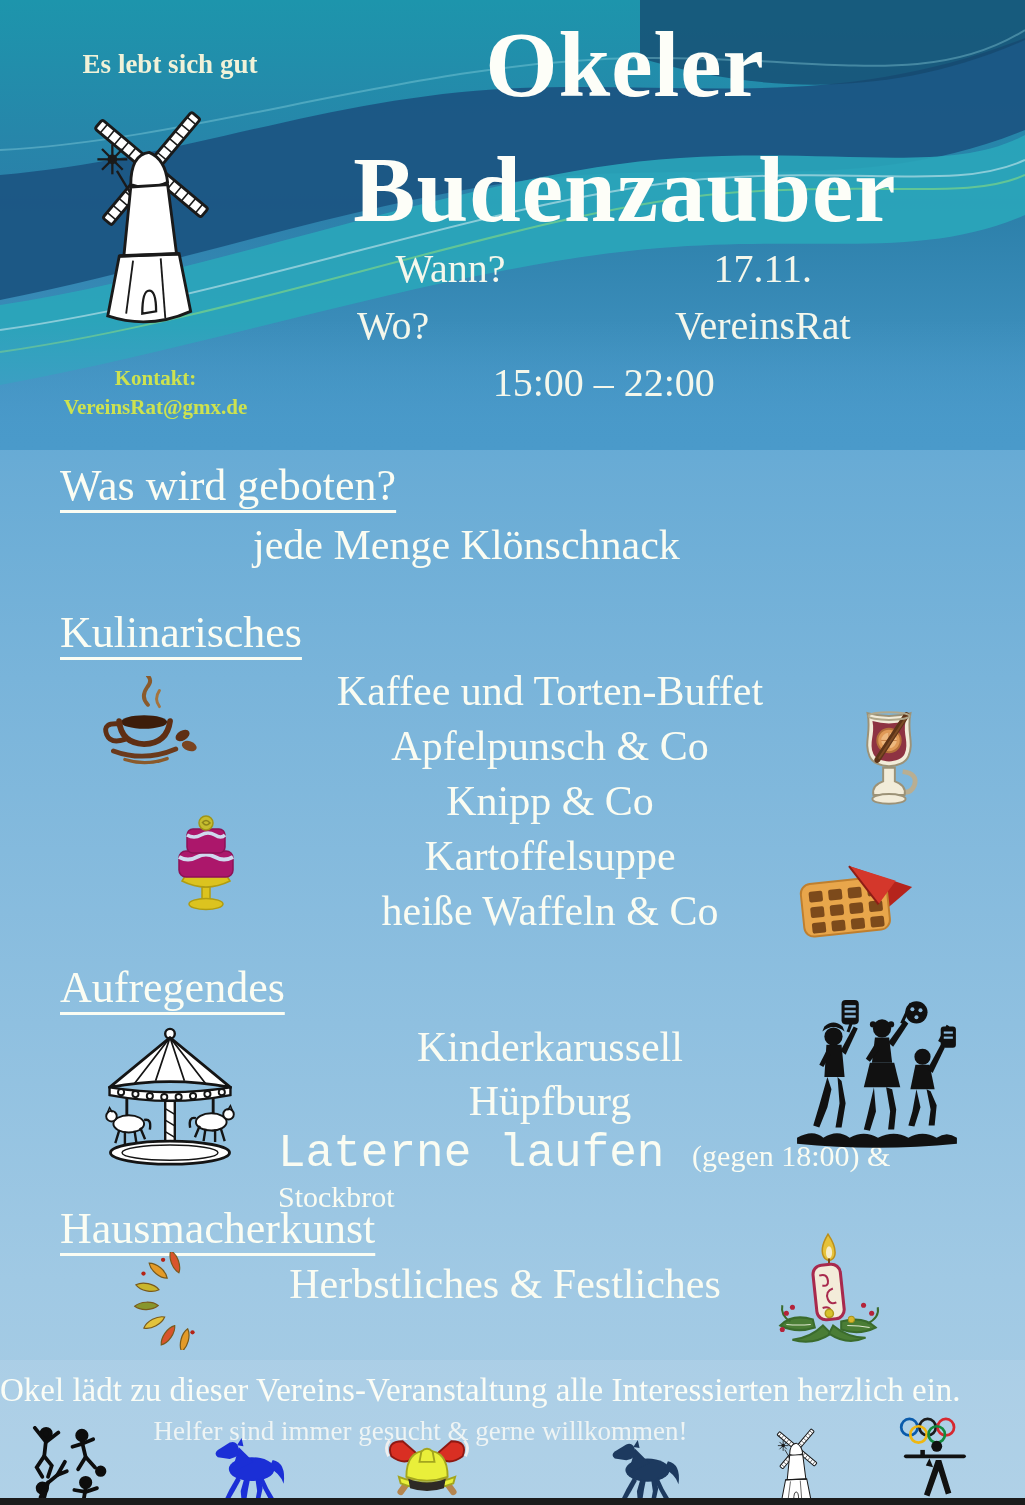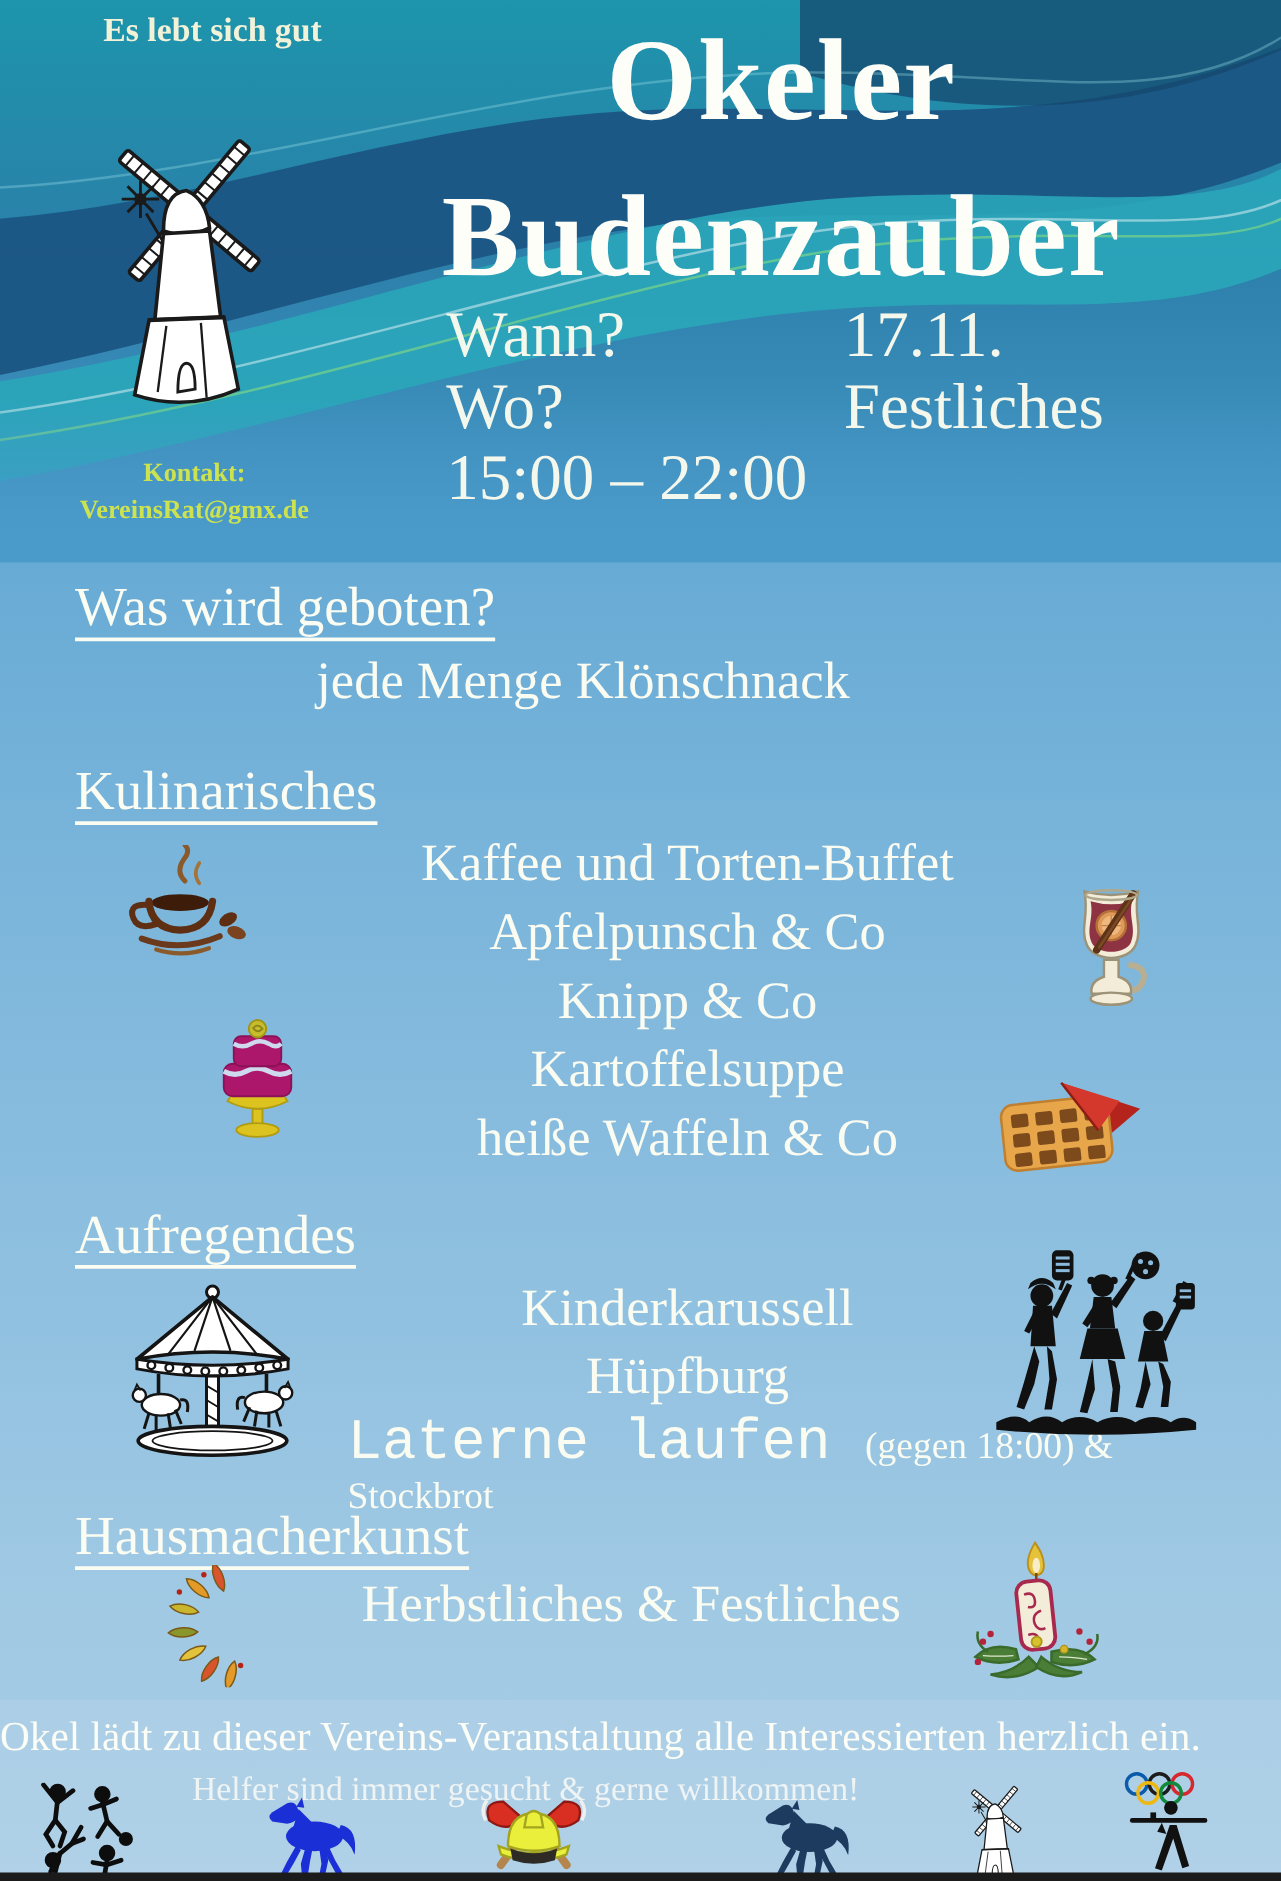--- a/index.html
+++ b/index.html
@@ -4,23 +4,23 @@
 <style>
   html,body{margin:0;padding:0;background:#333;}
   .poster{
     position:relative;width:1025px;height:1505px;overflow:hidden;
     font-family:"Liberation Serif","DejaVu Serif",serif;
     background:linear-gradient(180deg,#4a9aca 0%,#5ea6d2 22%,#79b4da 45%,#8fc0e0 68%,#a0c9e4 85%,#a9cde5 100%);
   }
   .abs{position:absolute;}
   .txt{position:absolute;color:#f8faf0;}
   .title{font-weight:700;font-size:93px;line-height:1.05;color:#fdfef8;text-align:center;letter-spacing:1px;}
-  .tagline{font-weight:700;font-size:27px;line-height:1.25;color:#f1f2d8;text-align:center;}
+  .tagline{font-weight:700;font-size:27px;line-height:1.25;color:#f1f2d8;text-align:center;margin-top:40px;}
   .contact{font-weight:700;font-size:21px;line-height:1.4;color:#cde24f;text-align:center;}
-  .detail-row{display:flex;font-size:52px;line-height:57px;color:#f4f7eb;}
+  .detail-row{display:flex;font-size:40px;line-height:57px;color:#f4f7eb;justify-content:center;}
   .detail-label{width:318px;}
   .heading{font-size:44px;color:#fbfdf3;text-decoration:underline;text-decoration-thickness:3px;text-underline-offset:10px;}
   .body-line{font-size:42px;color:#fafcf2;}
   .list{font-size:42px;line-height:55px;color:#fafcf2;text-align:center;}
   .lantern-main{font-size:46px;color:#fafcf2;font-family:Liberation Mono, monospace;}
   .lantern-note{font-size:30px;color:#fafcf2;}
   .footer-band{background:rgba(255,255,255,0.09);}
   .invite{font-size:33px;color:#fbfdf6;}
   .helpers{font-size:27px;text-align:center;color:#eef4f4;}
   .bottom-strip{background:#1b1b1b;}
@@ -397,21 +397,21 @@
   <div class="txt title" style="left:300px;top:16px;width:650px;">Okeler</div>
   <div class="txt title" style="left:220px;top:141px;width:810px;">Budenzauber</div>
 
   <div class="abs" style="left:357px;top:240px;">
     <div class="detail-row">
       <span class="detail-label">Wann?</span>
       <span>17.11.</span>
     </div>
     <div class="detail-row">
       <span class="detail-label">Wo?</span>
-      <span>Festliches</span>
+      <span>VereinsRat</span>
     </div>
     <div class="detail-row">
       <span>15:00 – 22:00</span>
     </div>
   </div>
 
   <div class="txt heading" style="left:60px;top:460px;">Was wird geboten?</div>
   <div class="txt body-line" style="left:253px;top:521px;">jede Menge Klönschnack</div>
 
   <div class="txt list" style="left:230px;top:664px;width:640px;">

